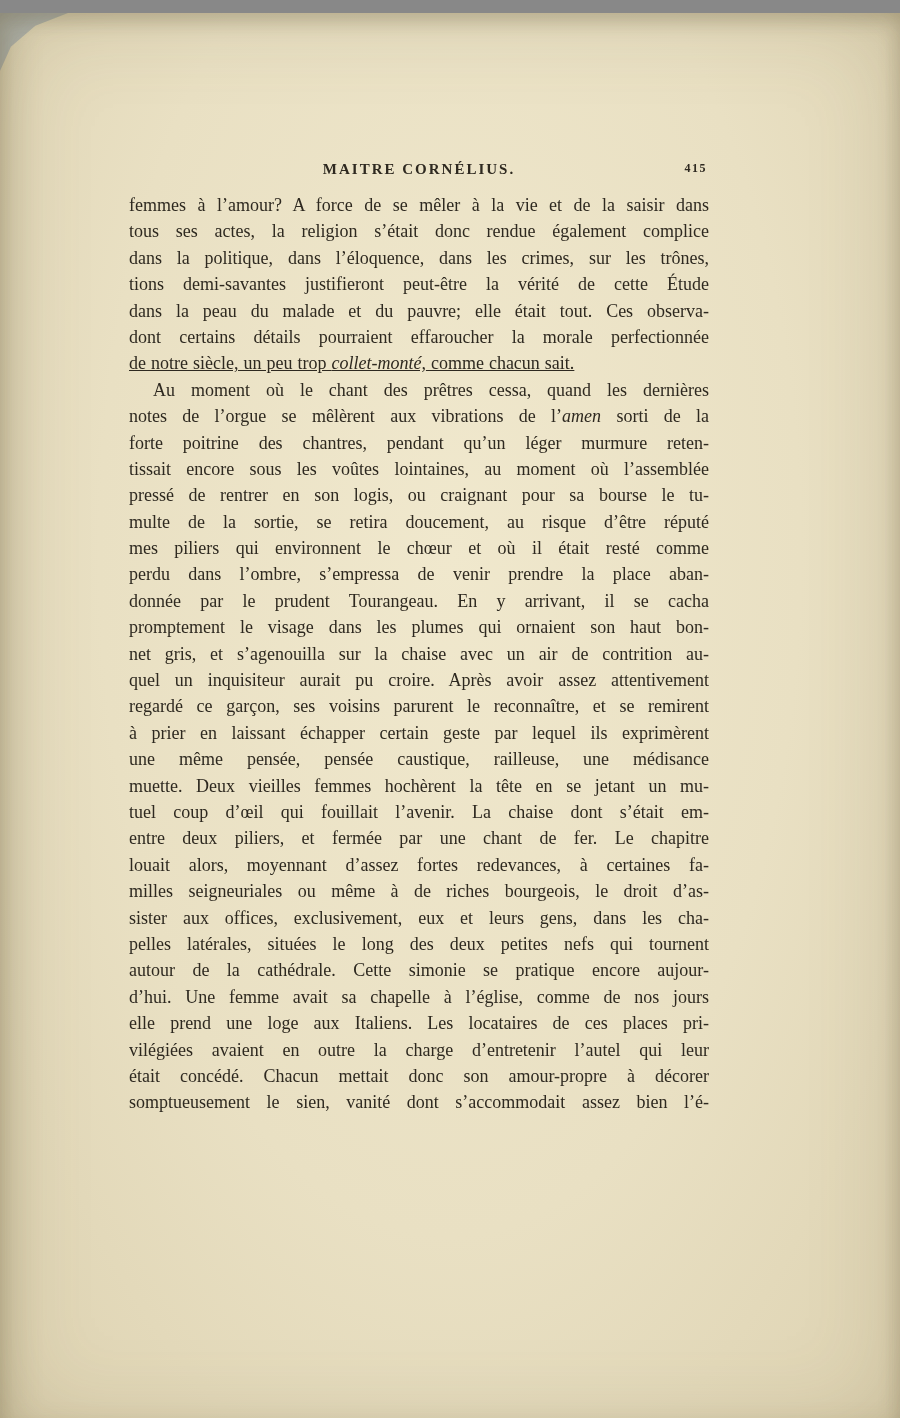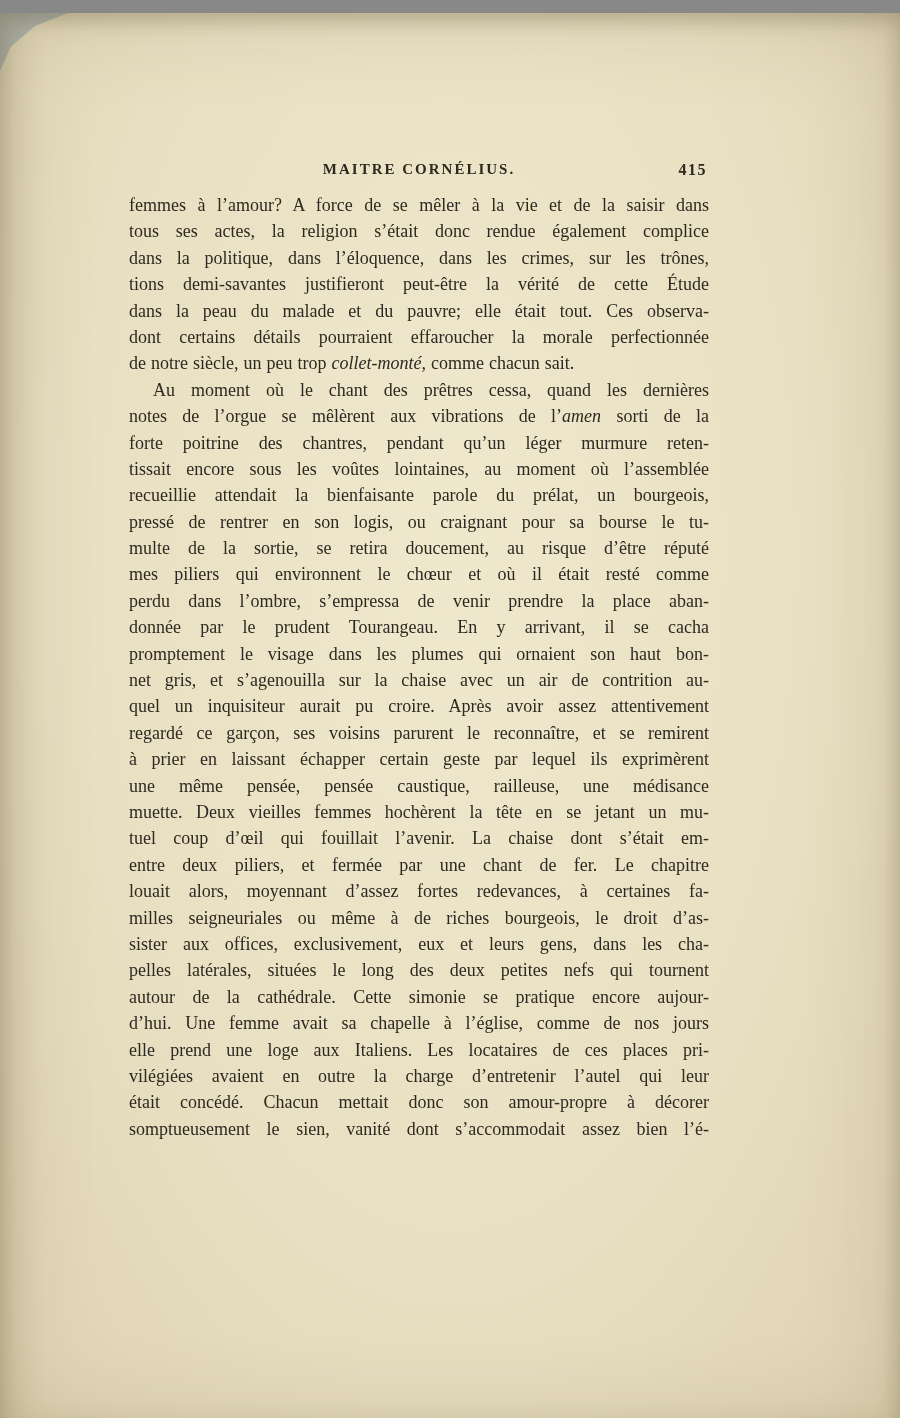--- a/index.html
+++ b/index.html
@@ -46,41 +46,41 @@
     transform: translateX(-50%);
     font-size: 15px;
     font-weight: 700;
     letter-spacing: 2px;
     white-space: nowrap;
   }
   .page-number {
     position: absolute;
     right: 2px;
     top: 0;
-    font-size: 16px;
+    font-size: 12px;
     font-weight: 700;
     letter-spacing: 1.5px;
   }
   .text-column {
     position: absolute;
     left: 129px;
     top: 179px;
     width: 580px;
     font-size: 18px;
   }
   .paragraph { margin: 0; padding: 0; }
   .line {
     height: 26.4px;
     line-height: 26.4px;
     text-align: justify;
     text-align-last: justify;
     white-space: normal;
     word-spacing: 0.5px;
   }
-  .line.no-just { text-align-last: left; }
+  .line.no-just { text-align-last: left; text-decoration: underline; }
   .line.first { text-indent: 24px; }
   .it { font-style: italic; }
 </style>
 </head>
 <body>
 
 <div class="page">
   <div class="scan-corner"></div>
 
   <div class="header">
@@ -96,21 +96,20 @@
         <div class="line"><span>tions demi-savantes justifieront peut-être la vérité de cette Étude</span></div>
         <div class="line"><span>dans la peau du malade et du pauvre; elle était tout. Ces observa-</span></div>
         <div class="line"><span>dont certains détails pourraient effaroucher la morale perfectionnée</span></div>
         <div class="line no-just"><span>de notre siècle, un peu trop </span><span class="it">collet-monté,</span><span> comme chacun sait.</span></div>
       </div>
       <div class="paragraph">
         <div class="line first"><span>Au moment où le chant des prêtres cessa, quand les dernières</span></div>
         <div class="line"><span>notes de l’orgue se mêlèrent aux vibrations de l’</span><span class="it">amen</span><span> sorti de la</span></div>
         <div class="line"><span>forte poitrine des chantres, pendant qu’un léger murmure reten-</span></div>
         <div class="line"><span>tissait encore sous les voûtes lointaines, au moment où l’assemblée</span></div>
-        <div class="line"><span>recueillie attendait la bienfaisante parole du prélat, un bourgeois,</span></div>
         <div class="line"><span>pressé de rentrer en son logis, ou craignant pour sa bourse le tu-</span></div>
         <div class="line"><span>multe de la sortie, se retira doucement, au risque d’être réputé</span></div>
         <div class="line"><span>mes piliers qui environnent le chœur et où il était resté comme</span></div>
         <div class="line"><span>perdu dans l’ombre, s’empressa de venir prendre la place aban-</span></div>
         <div class="line"><span>donnée par le prudent Tourangeau. En y arrivant, il se cacha</span></div>
         <div class="line"><span>promptement le visage dans les plumes qui ornaient son haut bon-</span></div>
         <div class="line"><span>net gris, et s’agenouilla sur la chaise avec un air de contrition au-</span></div>
         <div class="line"><span>quel un inquisiteur aurait pu croire. Après avoir assez attentivement</span></div>
         <div class="line"><span>regardé ce garçon, ses voisins parurent le reconnaître, et se remirent</span></div>
         <div class="line"><span>à prier en laissant échapper certain geste par lequel ils exprimèrent</span></div>

